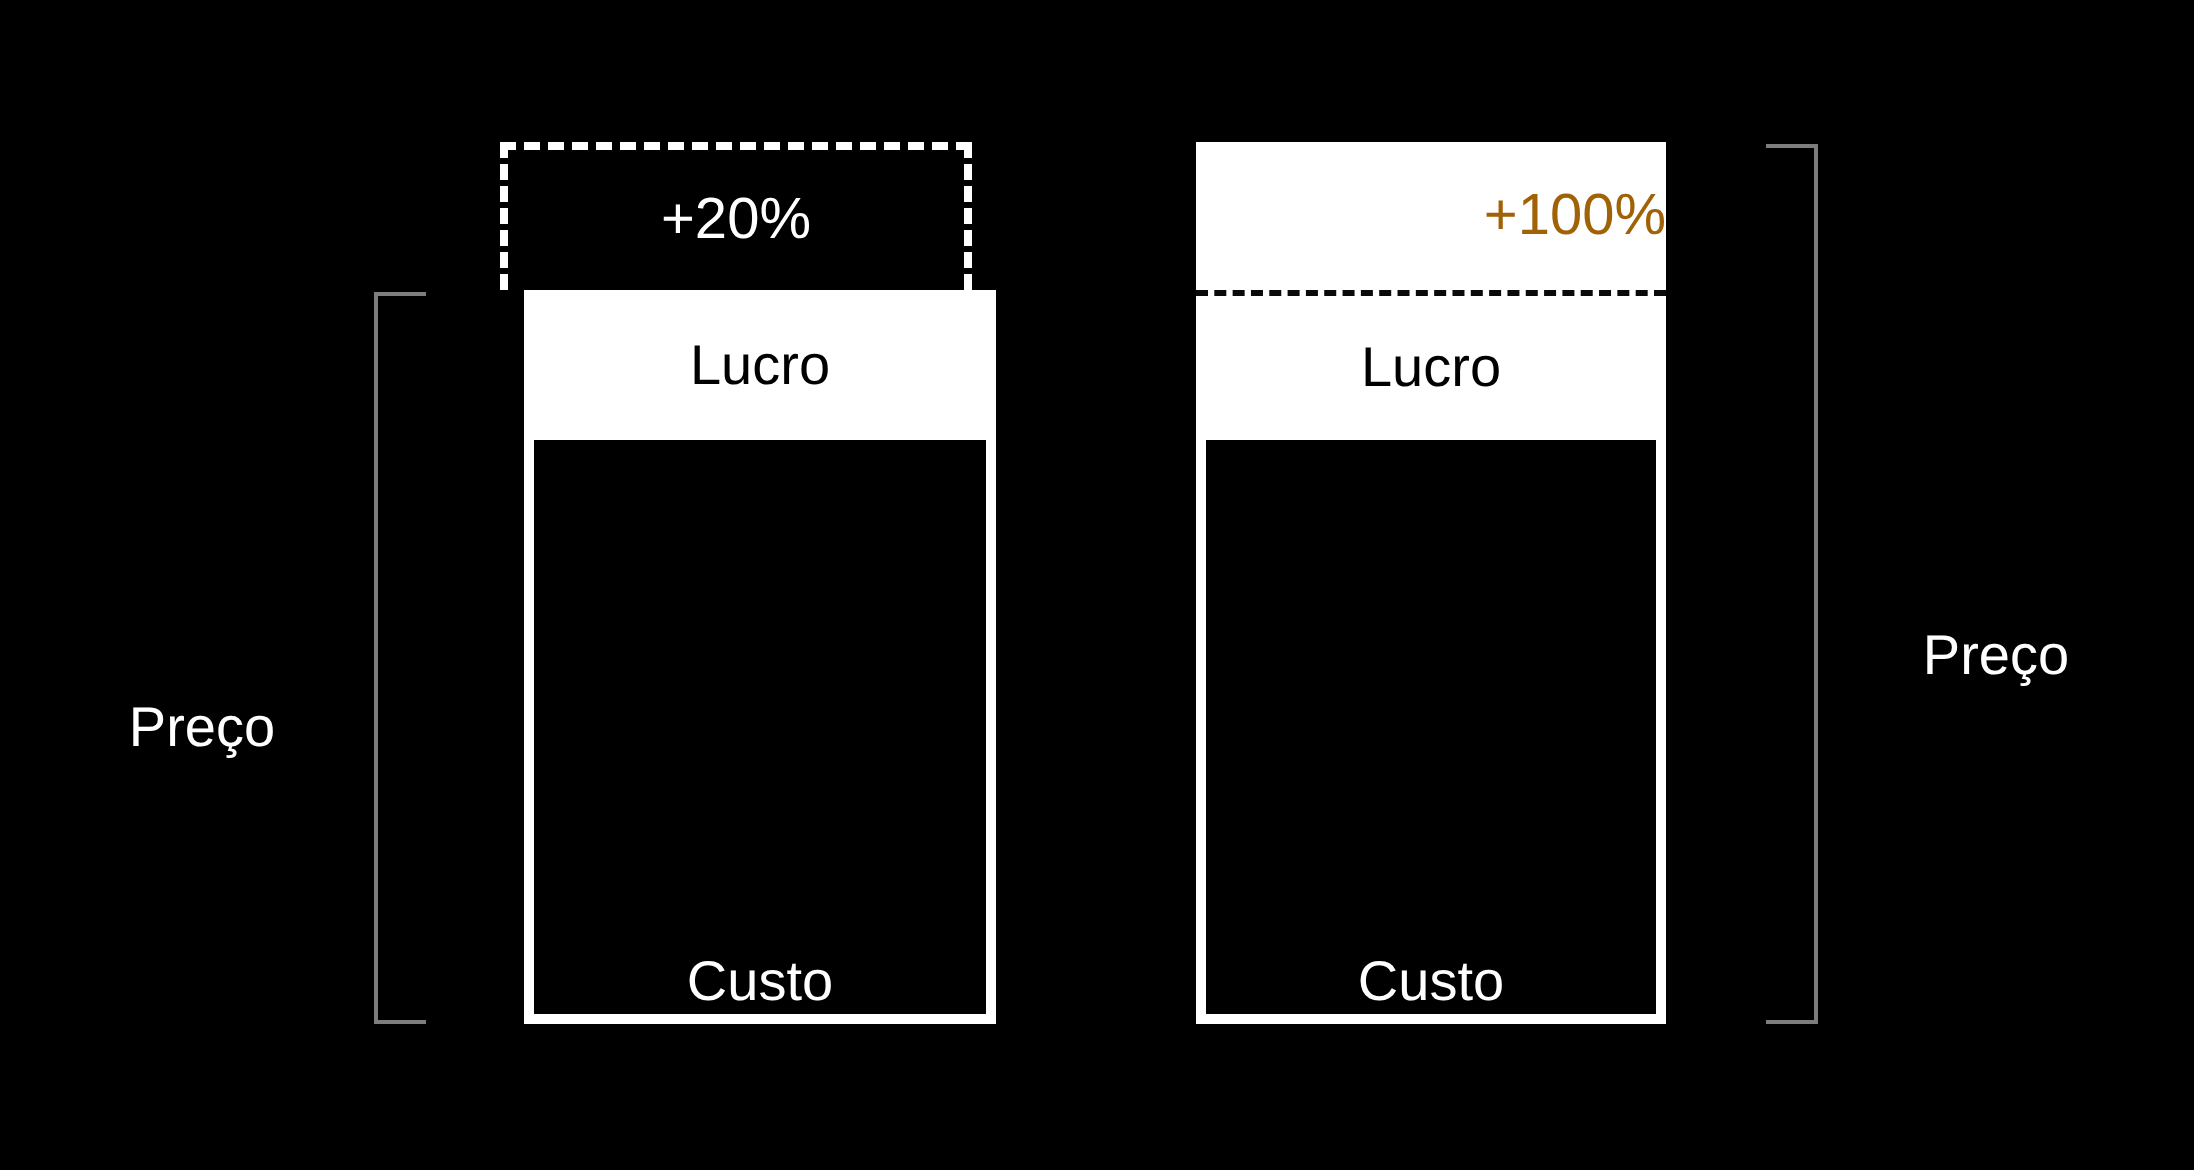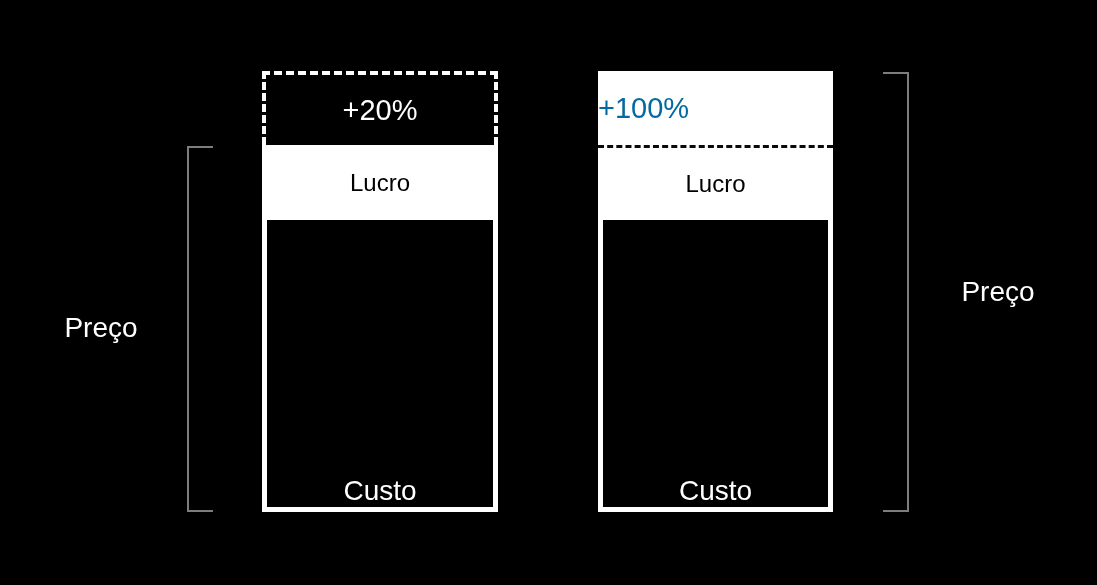--- a/index.html
+++ b/index.html
@@ -10,21 +10,21 @@
     position: relative;
     width: 1097px;
     height: 585px;
     background: #000000;
     overflow: hidden;
   }
 
   
   .dashed-increase-box {
     position: absolute;
-    left: 262px; top: 71px;
+    left: 250px; top: 71px;
     width: 236px; height: 74px;
     border: 4px dashed #ffffff;
     border-bottom: none;
     display: flex; align-items: center; justify-content: center;
     color: #ffffff;
     font-size: 29px;
   }
   .bar-white {
     position: absolute;
     background: #ffffff;
@@ -36,26 +36,26 @@
     width: 236px; height: 367px;
   }
   .bar-right {
     left: 598px; top: 71px;
     width: 235px; height: 441px;
   }
   .profit-section {
     height: 75px;
     display: flex; align-items: center; justify-content: center;
     color: #000000;
-    font-size: 24px;
+    font-size: 28px;
   }
   .increase-section {
     height: 74px;
-    display: flex; align-items: center; justify-content: flex-start;
-    color: #0369a1;
+    display: flex; align-items: center; justify-content: flex-end;
+    color: #a16207;
     font-size: 29px;
   }
   .dashed-divider {
     height: 0;
     border-top: 3px dashed #0a0a0a;
     width: 100%;
   }
   .bar-right .profit-section { height: 72px; }
   .cost-box {
     flex: 1;
@@ -86,20 +86,21 @@
     border-bottom: 2px solid #7d7d7d;
   }
 
   
   .price-label {
     position: absolute;
     color: #ffffff;
     font-size: 28px;
     width: 130px;
     text-align: center;
+    margin-top: 36px;
   }
   .price-label-left { left: 36px; top: 312px; }
   .price-label-right { left: 933px; top: 276px; }
 </style>
 </head>
 <body>
 
 <div class="diagram">
 
   <div class="dashed-increase-box">

